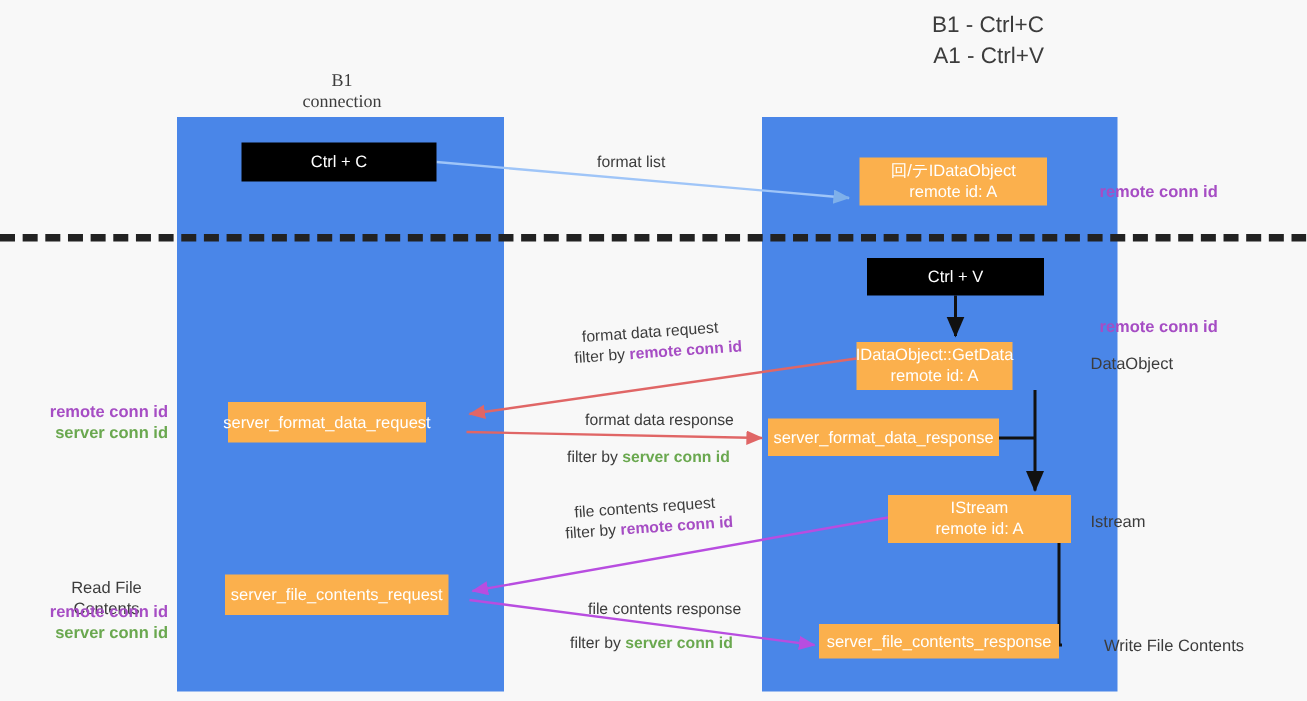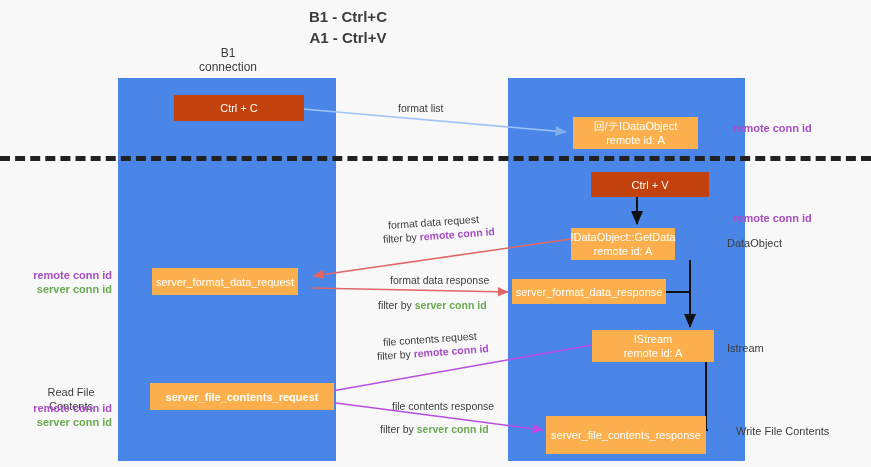--- a/index.html
+++ b/index.html
@@ -26,59 +26,58 @@
 
   .col-head {
     position: absolute;
     text-align: center;
     font-size: 12px;
     color: #3c3c3c;
     line-height: 14px;
   }
   .col-head .l1 { display: block; }
   .col-head .l2 { display: block; }
-  .head-b1 { left: 148px; top: 46px; width: 160px; }
+  .head-b1 { left: 148px; top: 46px; width: 160px; font-family: Liberation Serif, serif; }
   .head-a1 { left: 548px; top: 46px; width: 160px; }
 
   .title {
     position: absolute;
     left: 0; top: 6px; width: 696px;
-    text-align: center;
+    text-align: right;
     font-size: 15px;
     color: #3c3c3c;
     line-height: 21px;
-    font-weight: bold;
   }
   .title span { display: block; }
 
   .node {
     position: absolute;
     box-sizing: border-box;
     display: flex;
     flex-direction: column;
     align-items: center;
     justify-content: center;
     color: #ffffff;
     font-size: 11px;
     line-height: 14px;
     text-align: center;
     z-index: 5;
   }
-  .node.green { background: #c2410c; margin-left: 13px; }
+  .node.green { background: #000000; }
   .node.orange { background: #fbb04d; }
 
   .n-ctrlc   { left: 161px; top: 95px;  width: 130px; height: 26px; }
-  .n-idobj   { left: 573px; top: 117px; width: 125px; height: 32px; align-items: center; }
+  .n-idobj   { left: 573px; top: 105px; width: 125px; height: 32px; align-items: center; }
   .n-ctrlv   { left: 578px; top: 172px; width: 118px; height: 25px; align-items: center; }
   .n-getdata { left: 571px; top: 228px; width: 104px; height: 32px; }
-  .n-sfdreq  { left: 152px; top: 268px; width: 146px; height: 27px; }
+  .n-sfdreq  { left: 152px; top: 268px; width: 132px; height: 27px; }
   .n-sfdresp { left: 512px; top: 279px; width: 154px; height: 25px; }
   .n-istream { left: 592px; top: 330px; width: 122px; height: 32px; }
-  .n-sfcreq  { left: 150px; top: 383px; width: 184px; height: 27px; font-weight: bold; }
-  .n-sfcresp { left: 546px; top: 416px; width: 160px; height: 38px; text-align: center; }
+  .n-sfcreq  { left: 150px; top: 383px; width: 149px; height: 27px; }
+  .n-sfcresp { left: 546px; top: 416px; width: 160px; height: 23px; text-align: center; }
 
   .side-label {
     position: absolute;
     font-size: 11px;
     line-height: 14px;
     color: #3c3c3c;
     z-index: 6;
   }
   .purple { color: #a64dc4; font-weight: bold; }
   .green-t { color: #6aa84f; font-weight: bold; }

